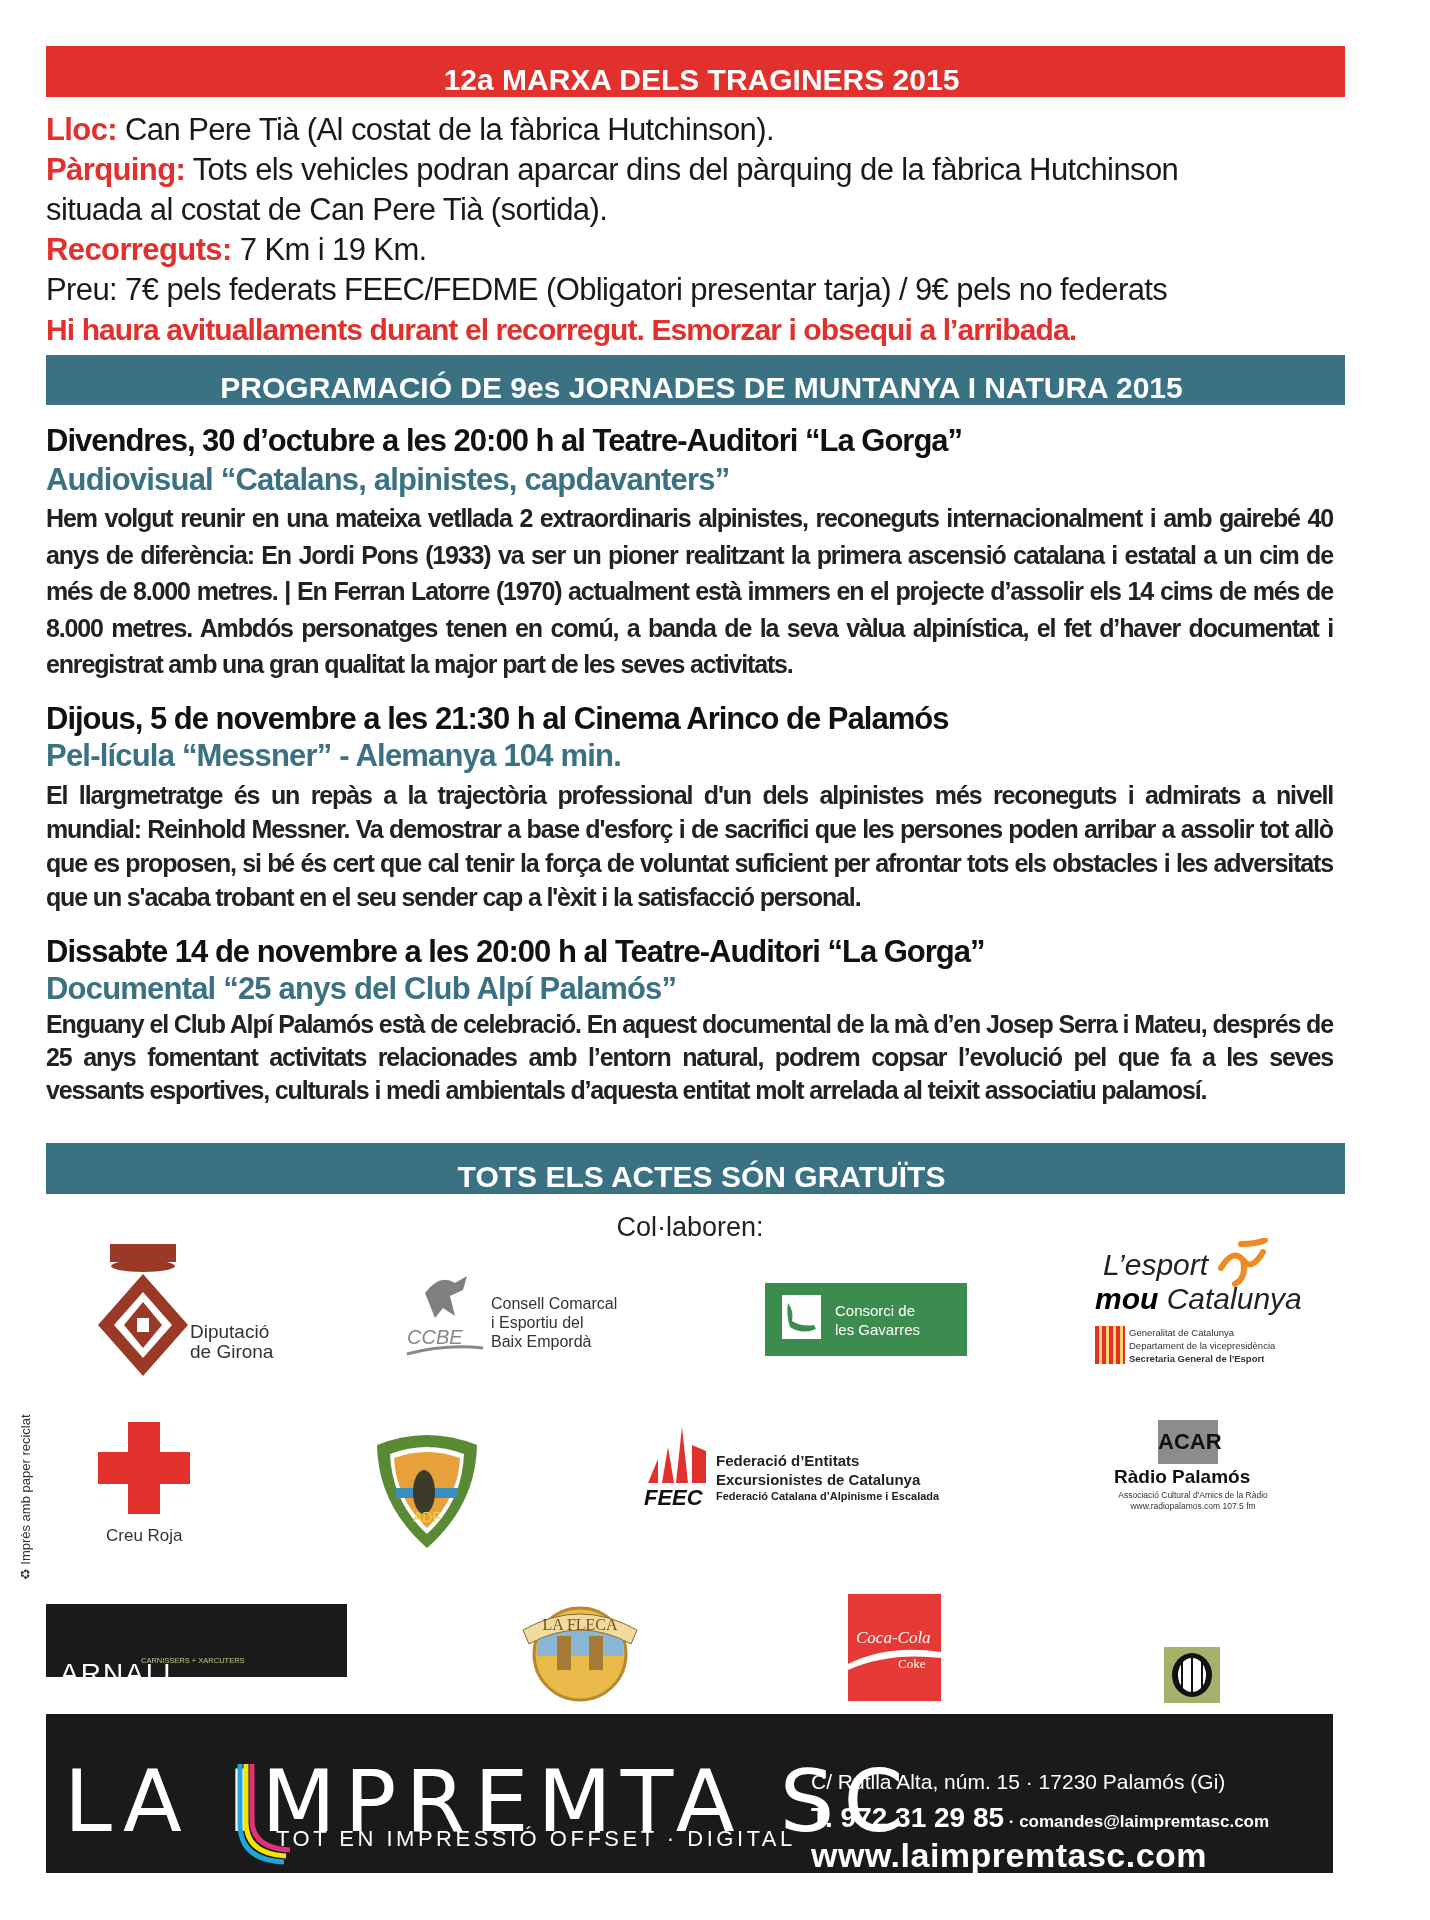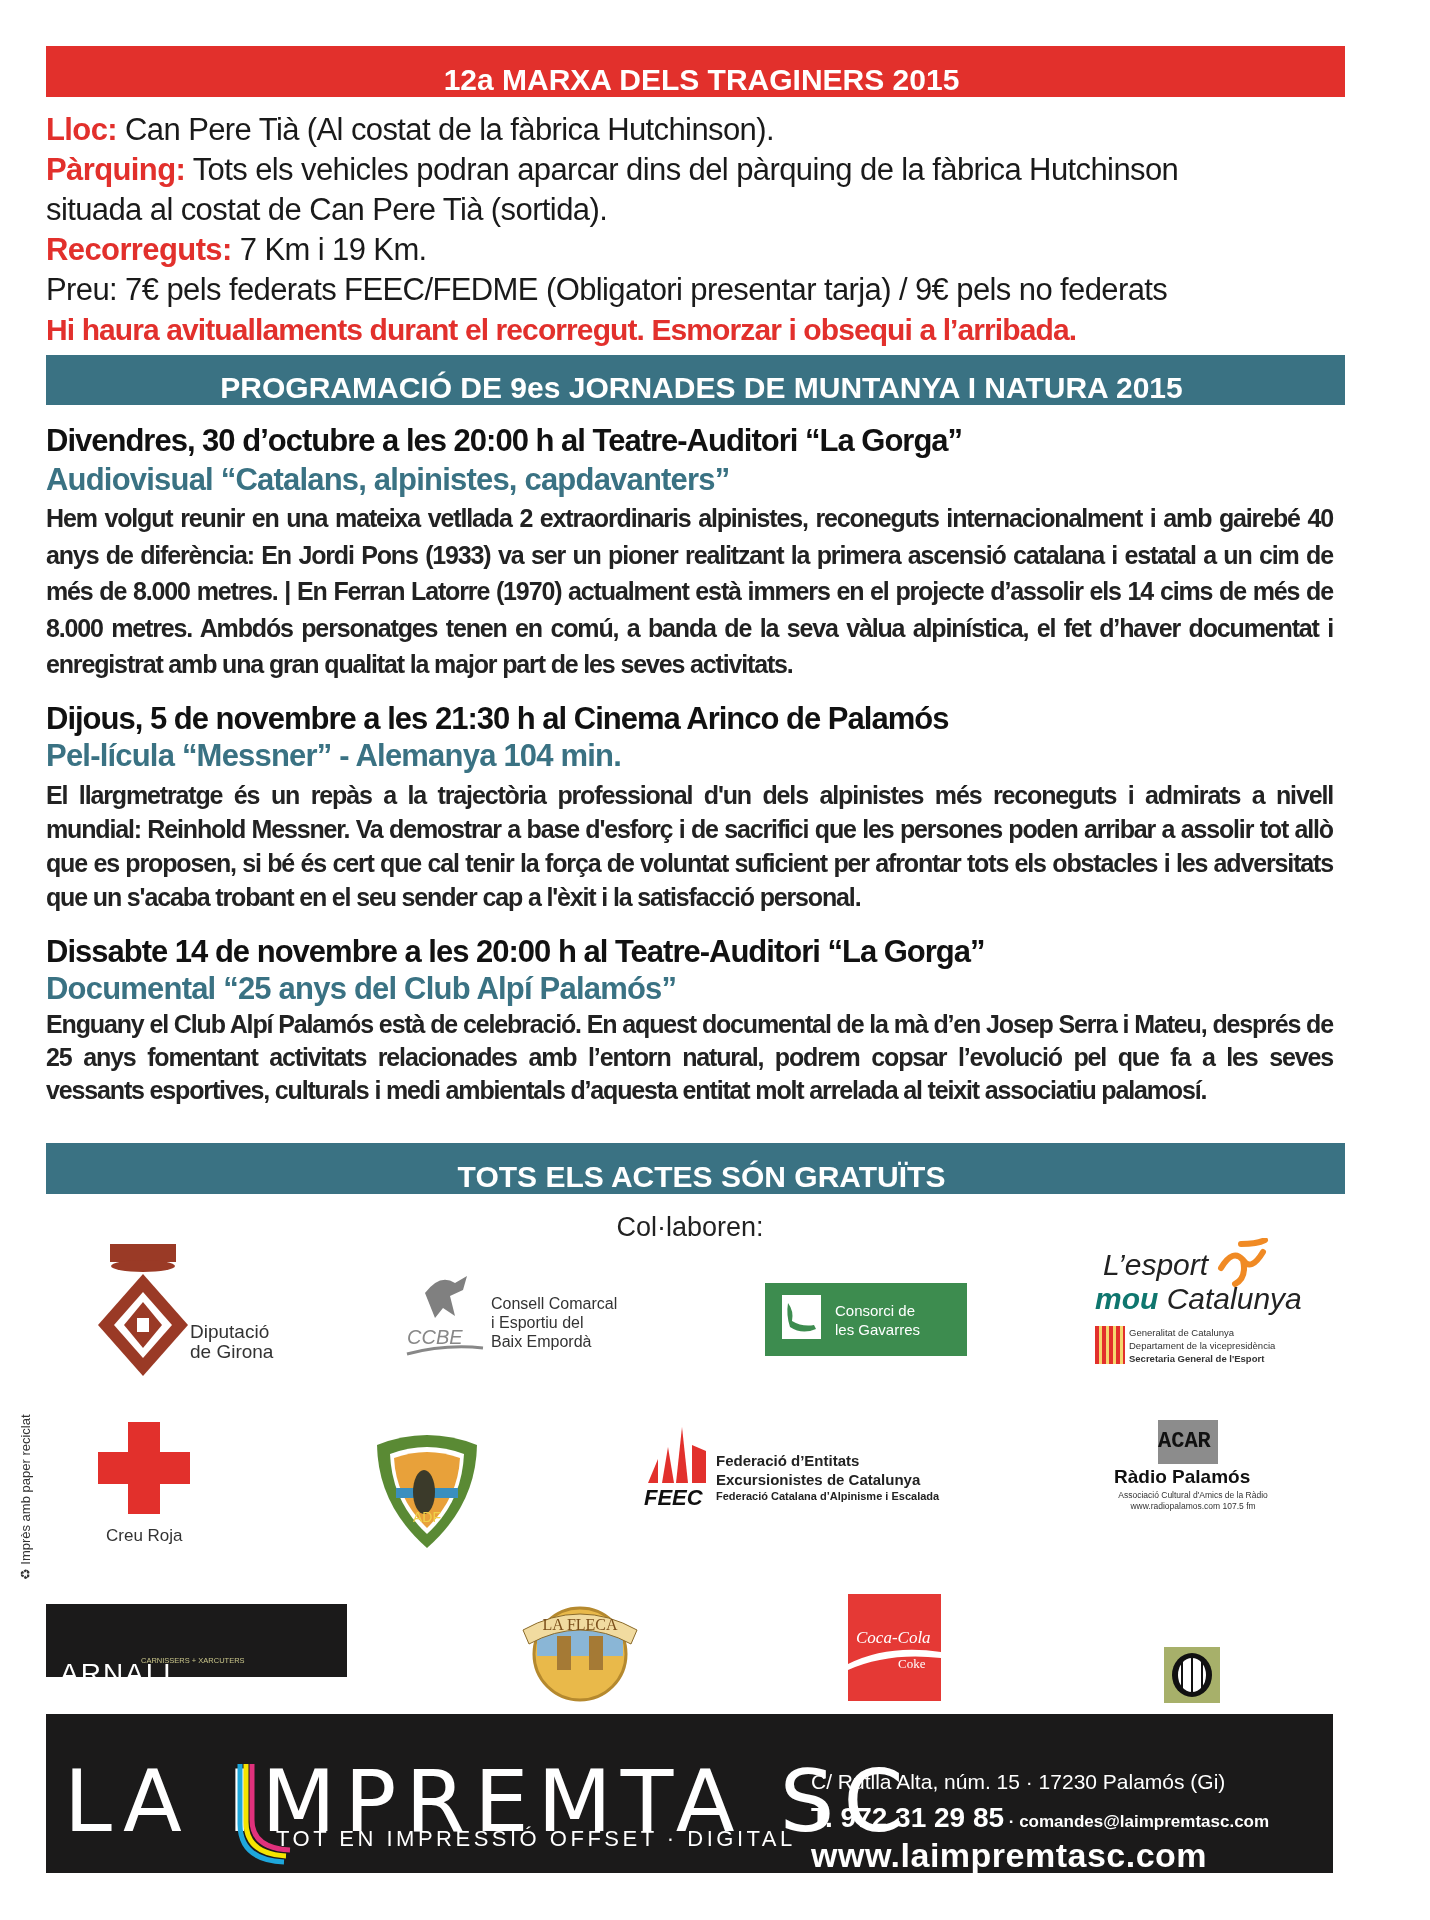--- a/index.html
+++ b/index.html
@@ -106,21 +106,21 @@
       <div>Consorci de</div>
       <div>les Gavarres</div>
     </div>
 </div>
 
 <div class="logo" style="left:1095px; top:1238px; width:230px; height:135px;">
   <div class="abs" style="left:8px; top:10px; font-size:30px; font-style:italic; color:#222;text-align:right;">L’esport</div>
   <svg class="abs" style="left:118px; top:0px;" width="60" height="50" viewBox="0 0 60 50">
       <path d="M8 30 Q20 10 30 22 Q38 34 50 14 M30 22 Q34 40 22 46 M28 6 Q44 6 52 2" stroke="#f08a24" stroke-width="6" fill="none" stroke-linecap="round"></path>
     </svg>
-  <div class="abs" style="left:0px; top:44px; font-size:30px; font-style:italic; color:#222;"><span style="color:#0f766e; font-weight:bold;">mou</span><span> Catalunya</span></div>
+  <div class="abs" style="left:0px; top:44px; font-size:30px; font-style:italic; color:#222;"><span style="color:#000000; font-weight:bold;">mou</span><span> Catalunya</span></div>
   <div class="abs" style="left:0px; top:88px; width:30px; height:38px; background:repeating-linear-gradient(90deg,#e2302c 0 4px,#f5d76e 4px 7px);"></div>
   <div class="abs" style="left:34px; top:88px; font-size:9.5px; line-height:13px; color:#333;">
       <div>Generalitat de Catalunya</div>
       <div>Departament de la vicepresidència</div>
       <div style="font-weight:bold;">Secretaria General de l'Esport</div>
     </div>
 </div>
 
 <div class="logo" style="left:98px; top:1422px; width:120px; height:130px;">
   <svg width="92" height="92" viewBox="0 0 92 92">
@@ -150,21 +150,21 @@
   </svg>
   <div class="abs" style="left:4px; top:60px; font-size:22px; font-weight:bold; font-style:italic; color:#111;">FEEC</div>
   <div class="abs" style="left:76px; top:26px; font-size:15px; font-weight:bold; color:#222; line-height:19px;">
       <div>Federació d’Entitats</div>
       <div>Excursionistes de Catalunya</div>
       <div style="font-size:11px; line-height:15px;">Federació Catalana d’Alpinisme i Escalada</div>
     </div>
 </div>
 
 <div class="logo" style="left:1110p; left:1110px; top:1420px; width:160px; height:100px;">
-  <div class="abs" style="left:48px; top:0; width:60px; height:44px; background:#8c8c8c; color:#111; font-weight:bold; font-size:22px; line-height:44px;font-family:Liberation Mono, monospace;">ACAR</div>
+  <div class="abs" style="left:48px; top:0; width:60px; height:44px; background:#8c8c8c; color:#111; font-weight:bold; font-size:22px; line-height:44px;">ACAR</div>
   <div class="abs" style="left:4px; top:46px; font-size:19px; font-weight:bold; color:#111; white-space:nowrap;">Ràdio Palamós</div>
   <div class="abs" style="left:8px; top:70px; font-size:8.5px; color:#333; text-align:center; width:150px; line-height:11px;">
       <div>Associació Cultural d'Amics de la Ràdio</div>
       <div>www.radiopalamos.com  107.5 fm</div>
     </div>
 </div>
 
 <div class="logo" style="left:46px; top:1604px; width:301px; height:73px; background:#1b1a1a;">
   <div class="abs" style="left:14px; top:14px; font-size:28px; color:#fff; letter-spacing:2px;margin-top:40px;">ARNALL</div>
   <div class="abs" style="left:95px; top:52px; font-size:7.5px; color:#c9c58a;">CARNISSERS + XARCUTERS</div>

